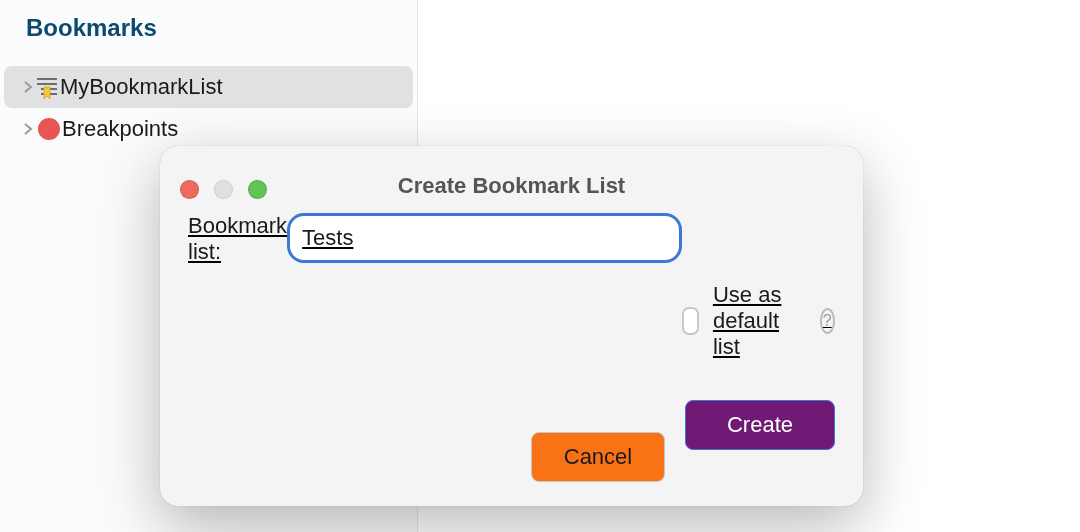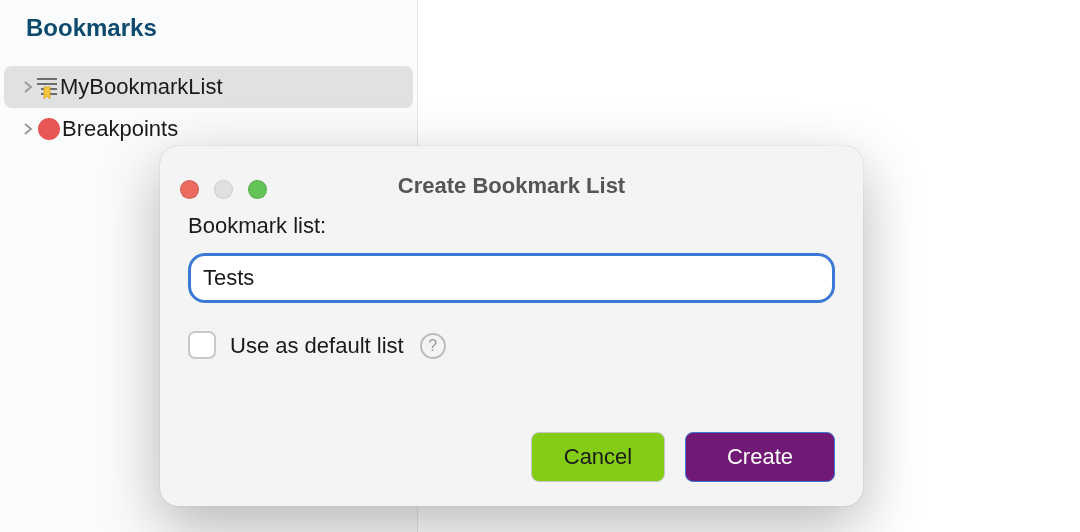--- a/index.html
+++ b/index.html
@@ -123,41 +123,42 @@
       text-align: center;
       font-size: 22px;
       font-weight: 700;
       color: #555;
       pointer-events: none;
     }
     .dialog-body {
       flex: 1;
       padding: 14px 28px 0 28px;
       display: flex;
-      flex-direction: column;
+      flex-direction: row;
+      text-decoration: underline;
     }
     .field-label {
       font-size: 22px;
       color: #1a1a1a;
       margin-bottom: 14px;
     }
     .text-input {
       width: 100%;
       height: 50px;
       border: 3px solid #3c78d6;
       border-radius: 17px;
       background: #fff;
       font-size: 22px;
       padding: 0 12px;
       color: #1a1a1a;
       outline: none;
     }
     .checkbox-row {
       display: flex;
-      align-items: flex-end;
+      align-items: center;
       margin-top: 28px;
       gap: 14px;
     }
     .checkbox {
       width: 28px;
       height: 28px;
       border: 2px solid #c8c8c8;
       border-radius: 7px;
       background: #fff;
       cursor: pointer;
@@ -189,23 +190,24 @@
       min-width: 134px;
       border-radius: 8px;
       font-size: 22px;
       font-weight: 400;
       cursor: pointer;
       display: flex;
       align-items: center;
       justify-content: center;
     }
     .btn.secondary {
-      background: #84cc16;
+      background: #f97316;
       border: 1.5px solid #c8c8c8;
       color: #1a1a1a;
+      margin-top: 32px;
     }
     .btn.primary {
       background: #701a75;
       border: 1.5px solid #3c78d6;
       color: #fff;
       min-width: 150px;
     }
   </style>
 </head>
 <body>

